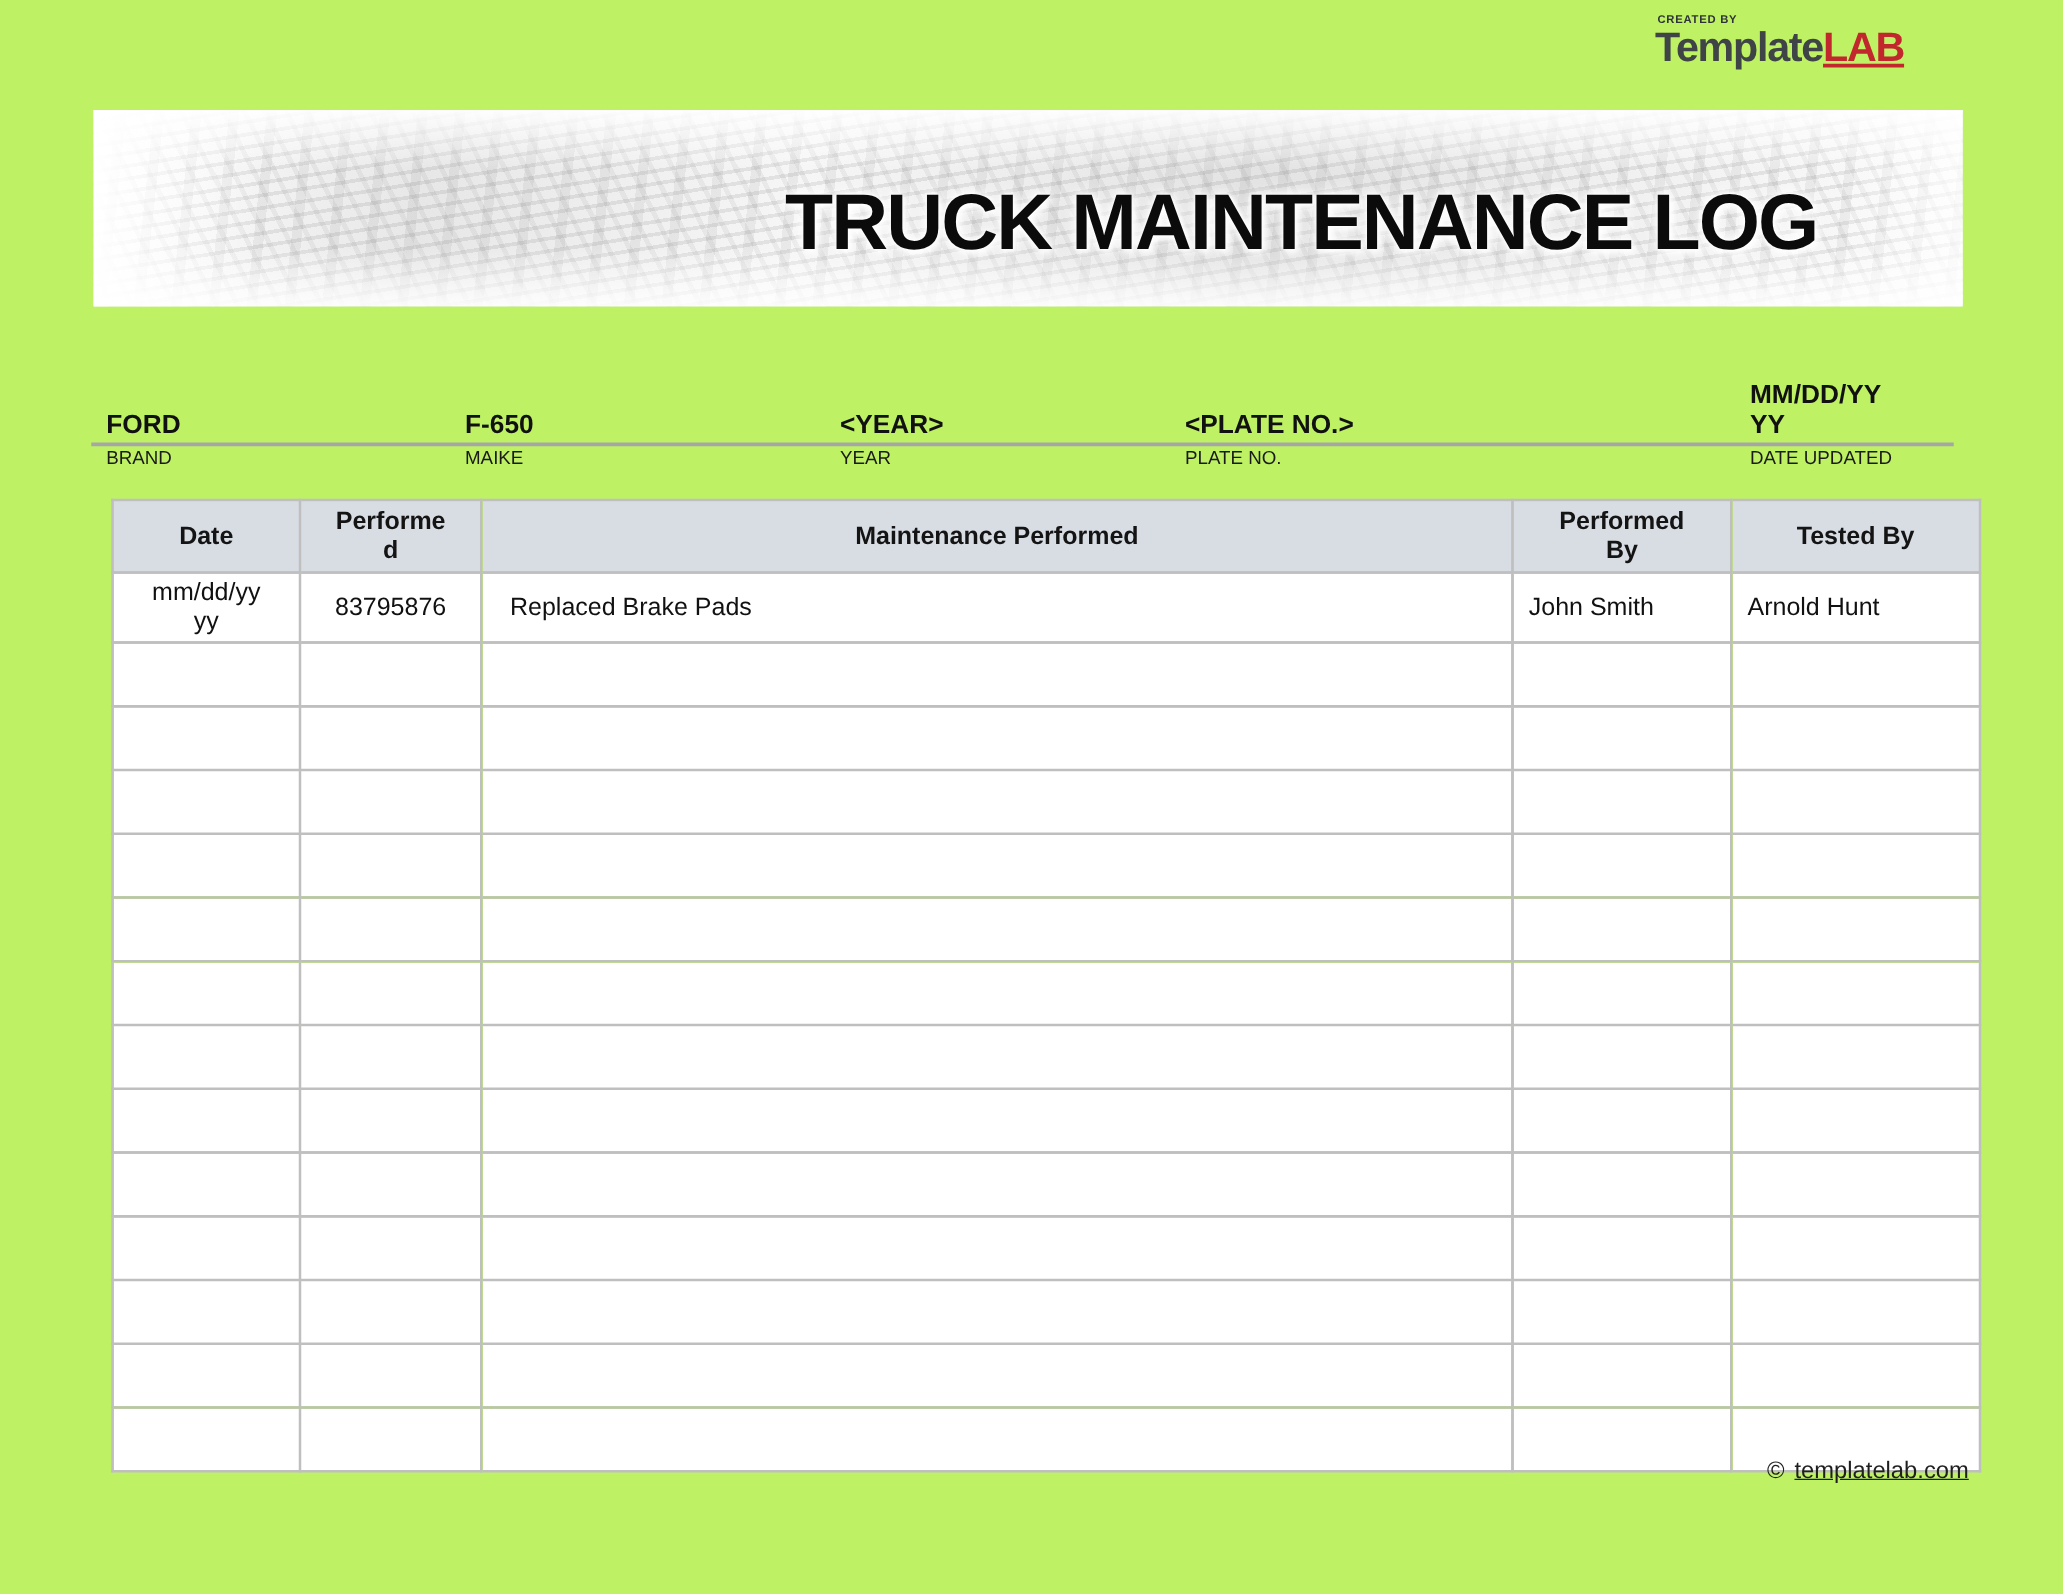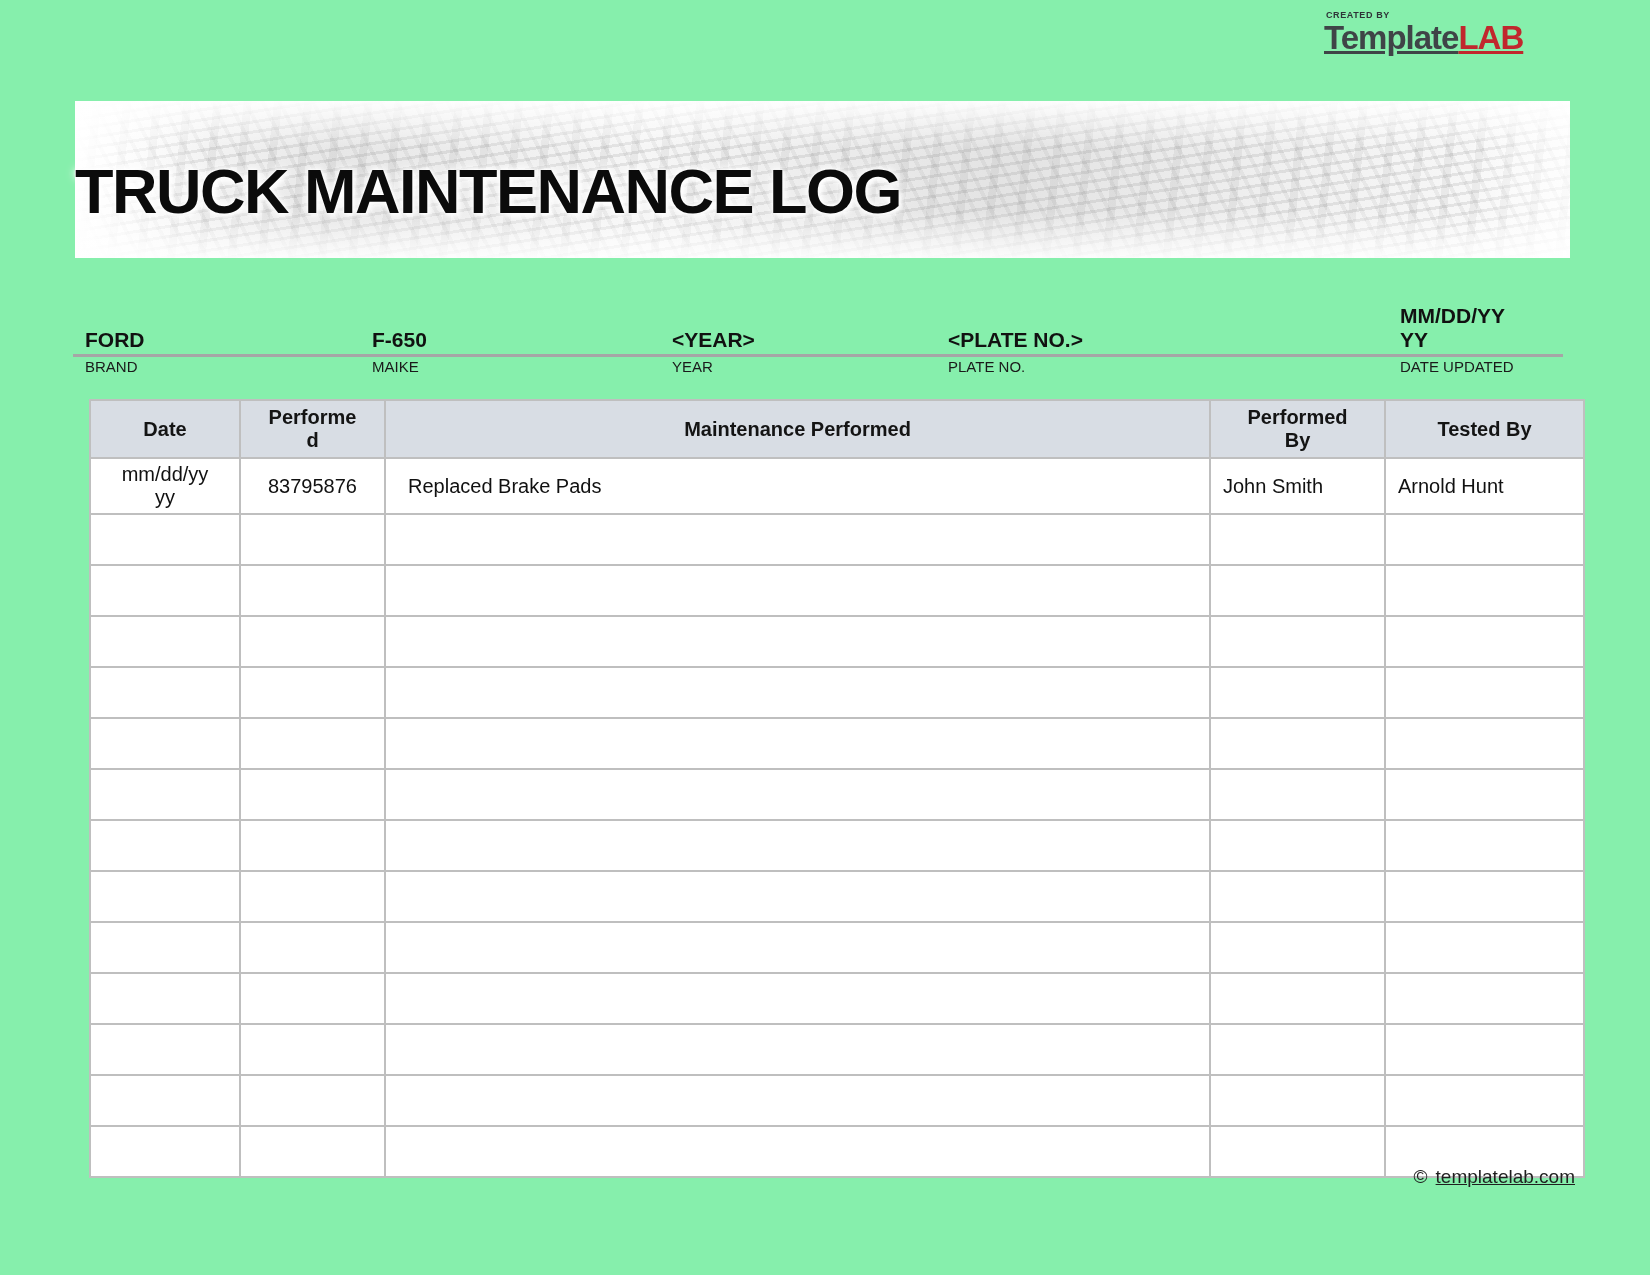--- a/index.html
+++ b/index.html
@@ -1,34 +1,34 @@
 <!DOCTYPE html>
 <html><head>
 <meta charset="utf-8">
 <style>
   html,body{margin:0;padding:0;background:#fff;}
-  .page{position:relative;width:1650px;height:1275px;background:#86efac;overflow:hidden;
+  .page{position:relative;width:1650px;height:1275px;background:#bef264;overflow:hidden;
         font-family:"Liberation Sans",sans-serif;color:#141414;}
 
   
   .logo{position:absolute;left:1324px;top:10px;width:212px;cursor:pointer;}
   .created-by{font-size:9px;font-weight:bold;letter-spacing:.6px;color:#2e3337;margin-left:2px;}
   .brand{font-size:33px;font-weight:bold;letter-spacing:-1px;line-height:1.0;margin-top:1px;}
-  .brand-t{color:#3f4447;text-decoration:underline;}
+  .brand-t{color:#3f4447;}
   .brand-lab{color:#c1272d;text-decoration:underline;}
 
   
-  .banner{position:absolute;left:75px;top:101px;width:1495px;height:157px;
+  .banner{position:absolute;left:75px;top:88px;width:1495px;height:157px;
     background-color:#fff;
     background-image:
       repeating-linear-gradient(171deg, rgba(0,0,0,0) 0 7px, rgba(110,110,110,.14) 7px 10px),
       repeating-linear-gradient(96deg, rgba(0,0,0,0) 0 18px, rgba(120,120,120,.10) 18px 26px, rgba(0,0,0,0) 26px 30px),
       repeating-linear-gradient(63deg, rgba(0,0,0,0) 0 11px, rgba(130,130,130,.10) 11px 15px),
       linear-gradient(97deg,#ffffff 0%,#e7e7e7 18%,#f6f6f6 38%,#e3e3e3 62%,#f1f1f1 82%,#fbfbfb 100%);
-    display:flex;align-items:center;justify-content:flex-start;}
+    display:flex;align-items:center;justify-content:flex-end;}
   .banner::after{content:"";position:absolute;inset:0;pointer-events:none;
     background:
       linear-gradient(to bottom, rgba(255,255,255,.95), rgba(255,255,255,0) 30%, rgba(255,255,255,0) 70%, rgba(255,255,255,.9)),
       linear-gradient(to right, #ffffff, rgba(255,255,255,0) 9%, rgba(255,255,255,0) 93%, rgba(255,255,255,.75));}
   .title{margin:0;padding:22px 116px 0 0;font-size:63px;font-weight:bold;letter-spacing:-1.5px;
     color:#0b0b0b;white-space:nowrap;z-index:2;
     text-shadow:0 0 3px #fff,0 0 7px #fff,0 0 12px rgba(255,255,255,.95),3px 3px 5px rgba(255,255,255,.85);}
 
   
   .info-field{position:absolute;top:296px;height:84px;}

